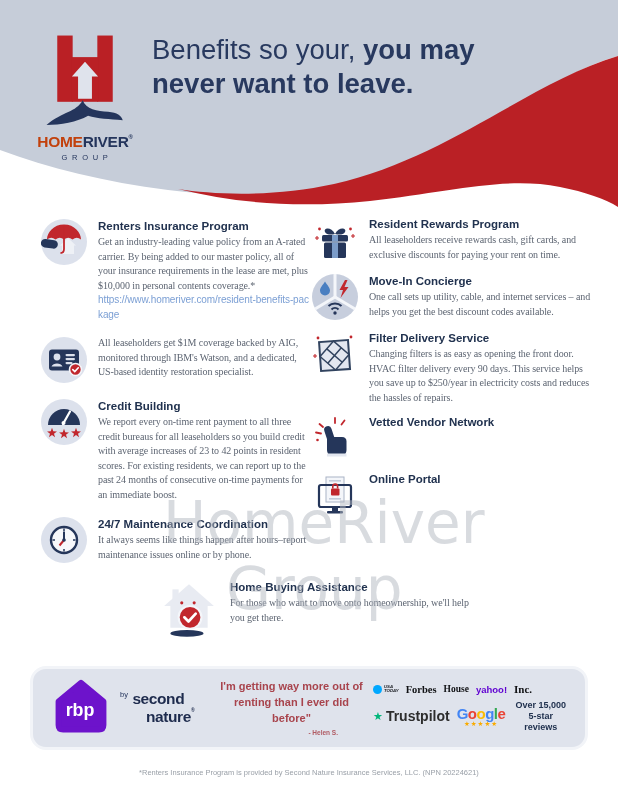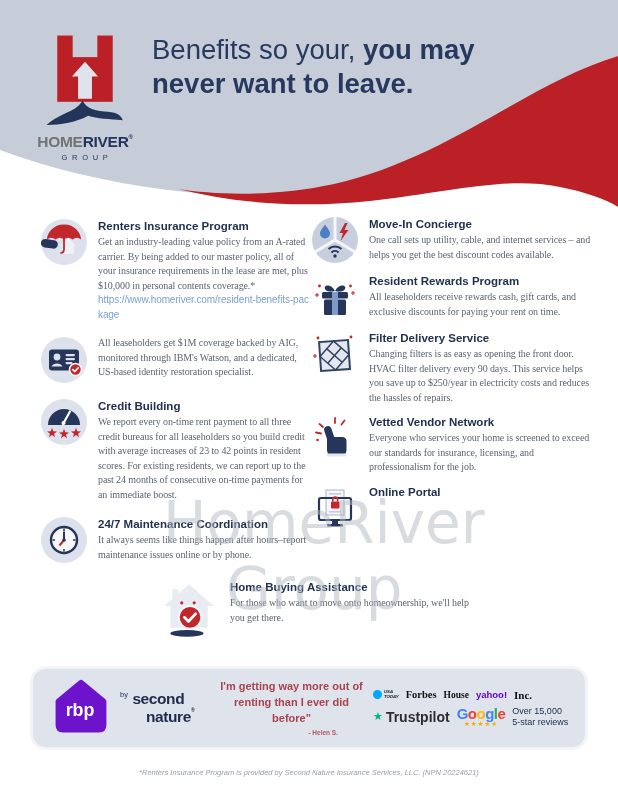--- a/index.html
+++ b/index.html
@@ -4,21 +4,21 @@
 <style>
   html,body{margin:0;padding:0;background:#ffffff;}
   .page{position:relative;width:618px;height:800px;background:#ffffff;overflow:hidden;
         font-family:"Liberation Sans","DejaVu Sans",sans-serif;}
 
   
   .hero{position:absolute;left:0;top:0;width:618px;height:215px;}
   .hero svg.waves{position:absolute;left:0;top:0;}
   .logo{position:absolute;left:30px;top:34px;width:110px;text-align:center;}
   .logo-word{font-size:15.5px;font-weight:bold;letter-spacing:-0.3px;line-height:1;margin-top:2px;}
-  .lw-home{color:#737373;} .lw-river{color:#24355c;}
+  .lw-home{color:#c2410c;} .lw-river{color:#24355c;}
   .lw-reg{font-size:6px;color:#24355c;vertical-align:top;}
   .logo-group{font-size:7.5px;letter-spacing:0.62em;color:#24355c;margin-top:3px;padding-left:4px;}
   .headline{position:absolute;left:152px;top:33px;font-size:27.5px;line-height:1.24;color:#28395f;}
   .headline .hl-bold{font-weight:bold;}
 
   
   .col{position:absolute;z-index:2;}
   .col-left{left:40px;top:218px;width:266px;}
   .col-right{left:311px;top:216px;width:282px;}
   .benefit{display:flex;gap:10px;margin-bottom:14px;}
@@ -59,25 +59,25 @@
   .lg-serif{font-family:"Liberation Serif","DejaVu Serif",serif;font-weight:bold;color:#101114;}
   .forbes{font-size:10.5px;} .house{font-size:9.5px;} .inc{font-size:11px;}
   .yahoo{font-size:9.5px;font-weight:bold;color:#5f01d1;}
   .tp{display:flex;align-items:center;gap:3px;}
   .tp-star{color:#00b67a;font-size:11px;line-height:1;}
   .tp-word{font-size:14px;font-weight:bold;color:#2d2d2d;}
   .google-wrap{display:flex;flex-direction:column;align-items:center;line-height:1;}
   .google{font-size:15px;font-weight:bold;letter-spacing:-0.5px;}
   .g1,.g4{color:#4285F4;} .g2,.g6{color:#EA4335;} .g3{color:#FBBC05;} .g5{color:#34A853;}
   .g-stars{font-size:6.5px;color:#f9ab00;letter-spacing:1px;margin-top:0px;}
-  .reviews{font-size:9px;font-weight:normal;color:#21324f;line-height:1.2;}
+  .reviews{font-size:9px;font-weight:bold;color:#21324f;line-height:1.2;text-align:center;}
 
   
   .footer{position:absolute;left:0;top:768px;width:618px;text-align:center;
-          font-size:7.5px;color:#9aa0a8;z-index:2;font-style:italic;}
+          font-size:7.5px;color:#9aa0a8;z-index:2;}
 </style>
 </head>
 <body>
 
 <div class="page">
 
   <div class="hero">
     <svg class="waves" width="618" height="215" viewBox="0 0 618 215">
       <path d="M0,0 H618 V56 C540,78 470,150 345,183 C285,197 225,197 168,190 C105,182 48,168 0,150 Z" fill="#c6cdd9"></path>
       <path d="M618,56 C530,82 448,158 334,184 C274,197 216,195 178,189 C238,204 302,208 370,201 C450,192 505,176 560,187 C585,192 606,199 618,207 Z" fill="#ba2025"></path>
@@ -159,20 +159,39 @@
         <circle cx="24" cy="24" r="1.8" fill="#25365a"></circle>
       </svg>
       <div class="b-text">
         <div class="b-title">24/7 Maintenance Coordination</div>
         <div class="b-body">It always seems like things happen after hours–report maintenance issues online or by phone.</div>
       </div>
     </div>
   </div>
 
   <div class="col col-right">
+
+    <div class="benefit">
+      <svg class="icon48" viewBox="0 0 48 48">
+        <path d="M24,18 C20,10 12,12 14,16 C15.5,19 20,19 24,18 Z" fill="#25365a"></path>
+        <path d="M24,18 C28,10 36,12 34,16 C32.5,19 28,19 24,18 Z" fill="#25365a"></path>
+        <rect x="11" y="19" width="26" height="6.5" rx="1.5" fill="#25365a"></rect>
+        <rect x="21" y="19" width="6" height="6.5" fill="#7b9cc9"></rect>
+        <rect x="13" y="26.5" width="22" height="15.5" rx="1.5" fill="#25365a"></rect>
+        <rect x="21" y="26.5" width="6" height="15.5" fill="#7b9cc9"></rect>
+        <circle cx="8.5" cy="13" r="1.4" fill="#c1272d"></circle>
+        <circle cx="39.5" cy="13" r="1.4" fill="#c1272d"></circle>
+        <path d="M6,20 v4 M4,22 h4" stroke="#c1272d" stroke-width="1.1"></path>
+        <path d="M42,18 v4 M40,20 h4" stroke="#c1272d" stroke-width="1.1"></path>
+      </svg>
+      <div class="b-text">
+        <div class="b-title">Resident Rewards Program</div>
+        <div class="b-body">All leaseholders receive rewards cash, gift cards, and exclusive discounts for paying your rent on time.</div>
+      </div>
+    </div>
 
     <div class="benefit">
       <svg class="icon48" viewBox="0 0 48 48">
         <circle cx="24" cy="24" r="23" fill="#c7cedd"></circle>
         <g stroke="#f4f6fa" stroke-width="3">
           <path d="M24,24 L24,1"></path>
             <path d="M24,24 L4,36"></path>
             <path d="M24,24 L44,36"></path>
         </g>
         <path d="M14,8.5 C16.5,12.5 19,14.5 19,17.5 A5,5 0 1 1 9,17.5 C9,14.5 11.5,12.5 14,8.5 Z" fill="#4a7fc1"></path>
@@ -184,39 +203,20 @@
         <circle cx="24" cy="40" r="1.7" fill="#25365a"></circle>
       </svg>
       <div class="b-text">
         <div class="b-title">Move-In Concierge</div>
         <div class="b-body">One call sets up utility, cable, and internet services – and helps you get the best discount codes available.</div>
       </div>
     </div>
 
     <div class="benefit">
       <svg class="icon48" viewBox="0 0 48 48">
-        <path d="M24,18 C20,10 12,12 14,16 C15.5,19 20,19 24,18 Z" fill="#25365a"></path>
-        <path d="M24,18 C28,10 36,12 34,16 C32.5,19 28,19 24,18 Z" fill="#25365a"></path>
-        <rect x="11" y="19" width="26" height="6.5" rx="1.5" fill="#25365a"></rect>
-        <rect x="21" y="19" width="6" height="6.5" fill="#7b9cc9"></rect>
-        <rect x="13" y="26.5" width="22" height="15.5" rx="1.5" fill="#25365a"></rect>
-        <rect x="21" y="26.5" width="6" height="15.5" fill="#7b9cc9"></rect>
-        <circle cx="8.5" cy="13" r="1.4" fill="#c1272d"></circle>
-        <circle cx="39.5" cy="13" r="1.4" fill="#c1272d"></circle>
-        <path d="M6,20 v4 M4,22 h4" stroke="#c1272d" stroke-width="1.1"></path>
-        <path d="M42,18 v4 M40,20 h4" stroke="#c1272d" stroke-width="1.1"></path>
-      </svg>
-      <div class="b-text">
-        <div class="b-title">Resident Rewards Program</div>
-        <div class="b-body">All leaseholders receive rewards cash, gift cards, and exclusive discounts for paying your rent on time.</div>
-      </div>
-    </div>
-
-    <div class="benefit">
-      <svg class="icon48" viewBox="0 0 48 48">
         <g transform="rotate(-4 24 25)">
           <rect x="9" y="11" width="29" height="29" fill="#e3e7f0" stroke="#31435f" stroke-width="2"></rect>
           <path d="M9,25.5 L23.5,11 L38,25.5 L23.5,40 Z M16,18 L31,33 M31,18 L16,33" stroke="#31435f" stroke-width="1.5" fill="none"></path>
         </g>
         <circle cx="7" cy="8" r="1.4" fill="#c1272d"></circle>
         <circle cx="40" cy="7" r="1.4" fill="#c1272d"></circle>
         <path d="M4,24 v4 M2,26 h4" stroke="#c1272d" stroke-width="1.1"></path>
       </svg>
       <div class="b-text">
         <div class="b-title">Filter Delivery Service</div>
@@ -232,21 +232,20 @@
             <path d="M12,13 L8.5,10"></path>
             <path d="M10,19.5 L5,18.5"></path>
         </g>
         <circle cx="6.5" cy="26" r="1.3" fill="#c1272d"></circle>
         <rect x="14.5" y="12" width="7.5" height="17" rx="3.7" fill="#25365a" transform="rotate(-18 18 20)"></rect>
         <path d="M16,23 H31 Q35.5,23 35.5,27.5 V36 Q35.5,41.5 30,41.5 H21.5 Q16,41.5 16,36 Z" fill="#25365a"></path>
         <rect x="16" y="39.5" width="19.5" height="3" fill="#e3e7f0"></rect>
       </svg>
       <div class="b-text">
         <div class="b-title">Vetted Vendor Network</div>
-        <div class="b-body">Everyone who services your home is screened to exceed our standards for insurance, licensing, and professionalism for the job.</div>
       </div>
     </div>
 
     <div class="benefit">
       <svg class="icon48" viewBox="0 0 48 48">
         <rect x="15" y="6" width="18" height="25" fill="#f4f6fa" stroke="#aab4c6" stroke-width="1"></rect>
         <rect x="18" y="9" width="12" height="1.6" fill="#c3cbd9"></rect>
         <rect x="18" y="27" width="12" height="1.6" fill="#c3cbd9"></rect>
         <rect x="8" y="14" width="32" height="22" rx="2" fill="none" stroke="#25365a" stroke-width="2.2"></rect>
         <rect x="20" y="17.5" width="8.5" height="7" rx="1" fill="#c1272d"></rect>

